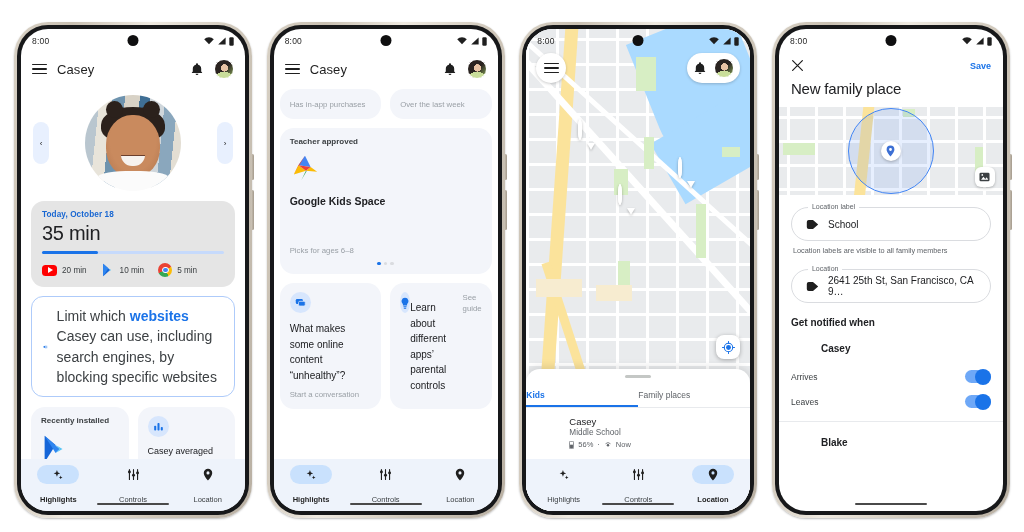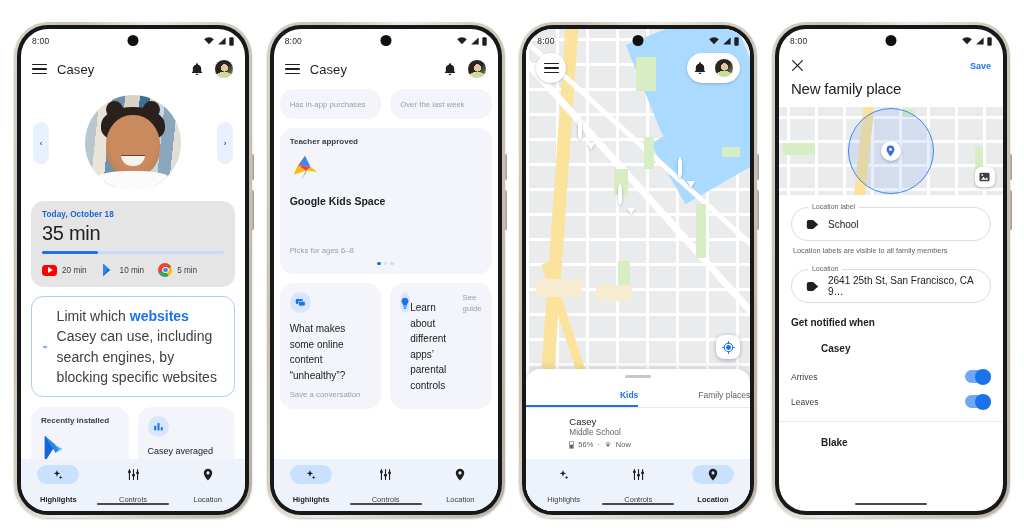--- a/index.html
+++ b/index.html
@@ -235,21 +235,21 @@
   .mt-btn { width:30px; height:30px; border-radius:15px; background:#fff; display:flex; align-items:center; justify-content:center; box-shadow:0 1px 3px rgba(0,0,0,.2); }
   .mt-right { margin-left:auto; height:30px; border-radius:16px; background:#fff; display:flex; align-items:center; gap:7px; padding:0 6px; box-shadow:0 1px 3px rgba(0,0,0,.2); }
 
   .sheet {
     position:absolute; left:0; right:0; bottom:0; height:142px;
     background:#fff; border-radius:14px 14px 0 0; box-shadow:0 -2px 8px rgba(0,0,0,.12);
     overflow:hidden;
   }
   .sheet .grab { width:26px; height:3px; border-radius:3px; background:#c4c7c5; margin:6px auto 0 auto; }
   .tabs { display:flex; margin-top:6px; border-bottom:1px solid #e8eaed; }
-  .tab { flex:1; text-align:right; padding:6px 0 7px 0; font-size:8.5px; color:#5f6368; cursor:pointer; }
+  .tab { flex:1; text-align:left; padding:6px 0 7px 0; font-size:8.5px; color:#5f6368; cursor:pointer; }
   .tab.on { color:#1a73e8; font-weight:600; box-shadow: inset 0 -2px 0 #1a73e8; }
   .kidrow { display:flex; gap:9px; padding:8px 12px 0 12px; align-items:flex-start; }
   .kidrow .av { width:22px; height:22px; border-radius:50%; overflow:hidden; flex:0 0 auto; margin-top:5px;}
   .kr-name { font-size:9.5px; color:#202124; }
   .kr-place { font-size:8.2px; color:#5f6368; margin-top:1px; }
   .kr-meta { font-size:7.5px; color:#5f6368; margin-top:3px; display:flex; align-items:center; gap:4px; }
 
   
   .p4bar { display:flex; align-items:center; padding:6px 12px 0 12px; }
   .p4bar .save { margin-left:auto; color:#1a73e8; font-size:9px; font-weight:700; cursor:pointer; }
@@ -517,21 +517,21 @@
           <div class="p2row">
             <div class="card" style="height:126px;display:flex;flex-direction:column">
               <span class="chip-ic">
                 <svg width="11" height="11" viewBox="0 0 14 14">
                     <rect x="1" y="2.5" width="9" height="6.5" rx="1.6" fill="#1a73e8"></rect>
                     <rect x="4.5" y="5.5" width="8.5" height="6" rx="1.6" fill="#1a73e8" stroke="#d7e6fd" stroke-width="1"></rect>
                   </svg>
               </span>
               <div class="qtxt" style="margin-top:8px">What makes some online content “unhealthy”?</div>
               <div style="flex:1"></div>
-              <div class="sub-b">Save a conversation</div>
+              <div class="sub-b">Start a conversation</div>
             </div>
             <div class="card" style="height:126px;display:flex;flex-direction:row">
               <span class="chip-ic">
                 <svg width="10" height="12" viewBox="0 0 12 14">
                     <path d="M6 .8a4.2 4.2 0 0 0-2.5 7.6V10h5V8.4A4.2 4.2 0 0 0 6 .8z" fill="#1a73e8"></path>
                     <rect x="4" y="10.8" width="4" height="1.3" rx=".6" fill="#1a73e8"></rect>
                     <rect x="4.5" y="12.6" width="3" height="1.2" rx=".6" fill="#1a73e8"></rect>
                   </svg>
               </span>
               <div class="qtxt" style="margin-top:8px">Learn about different apps’ parental controls</div>

